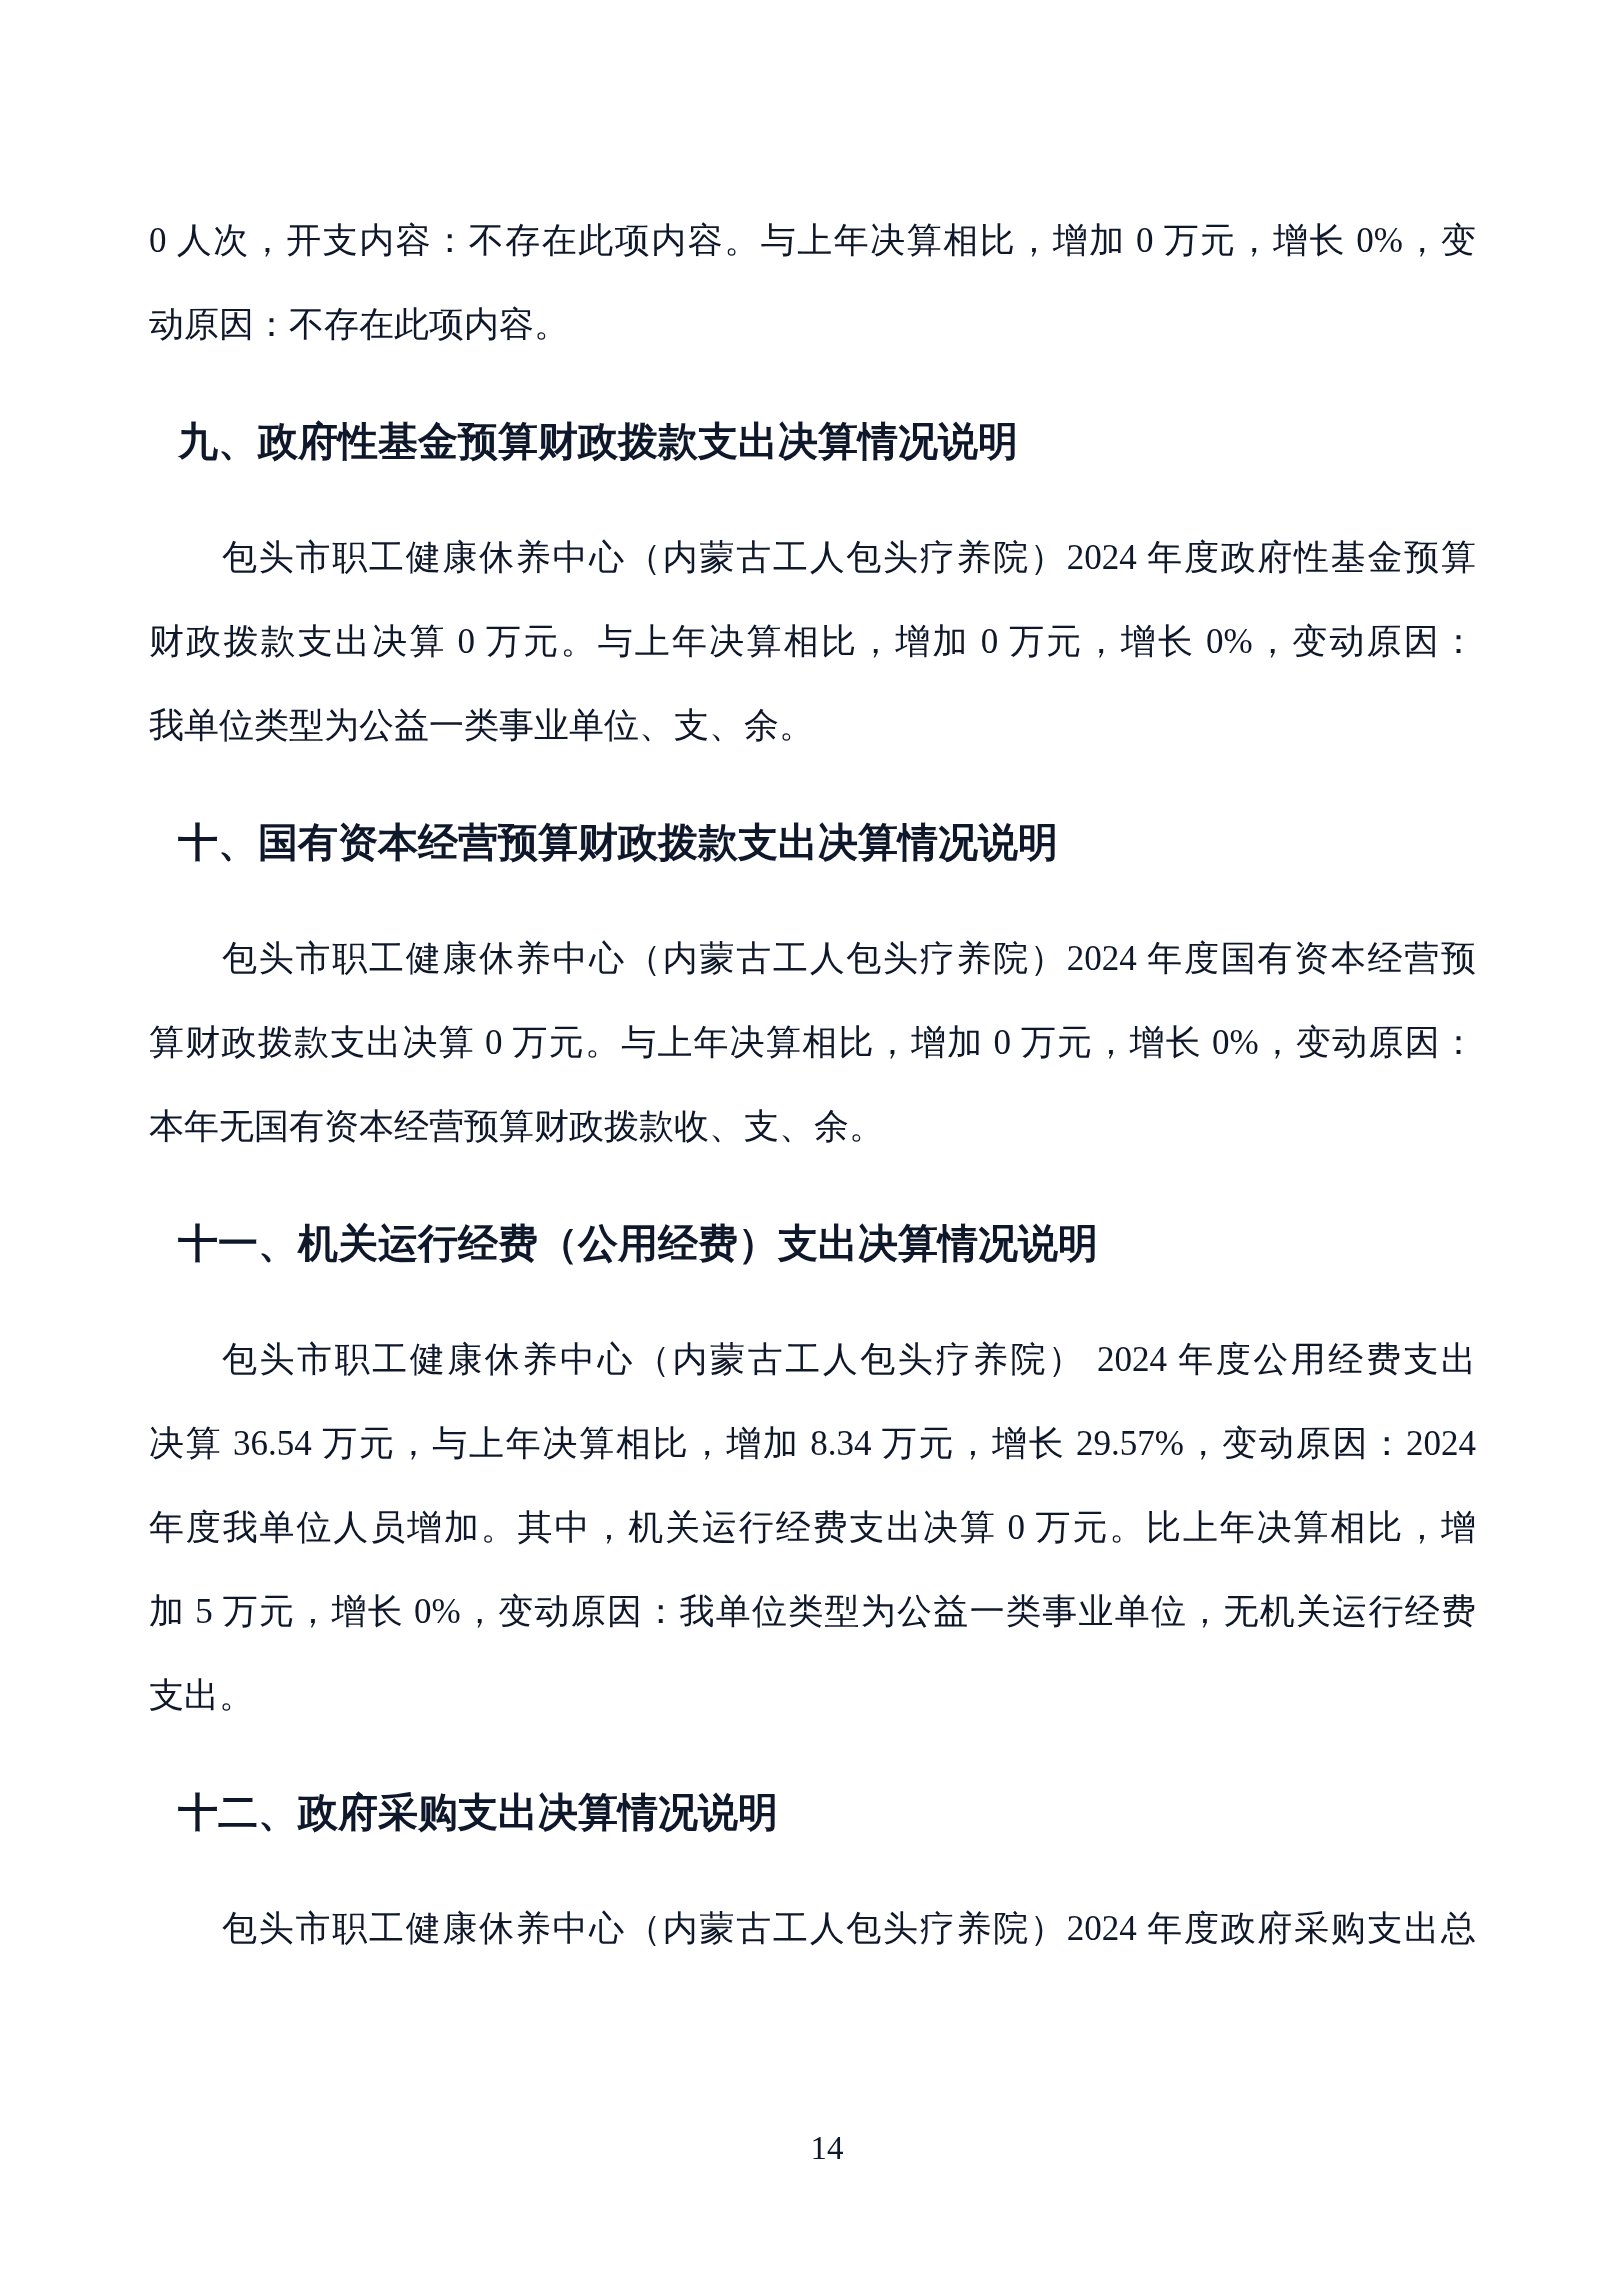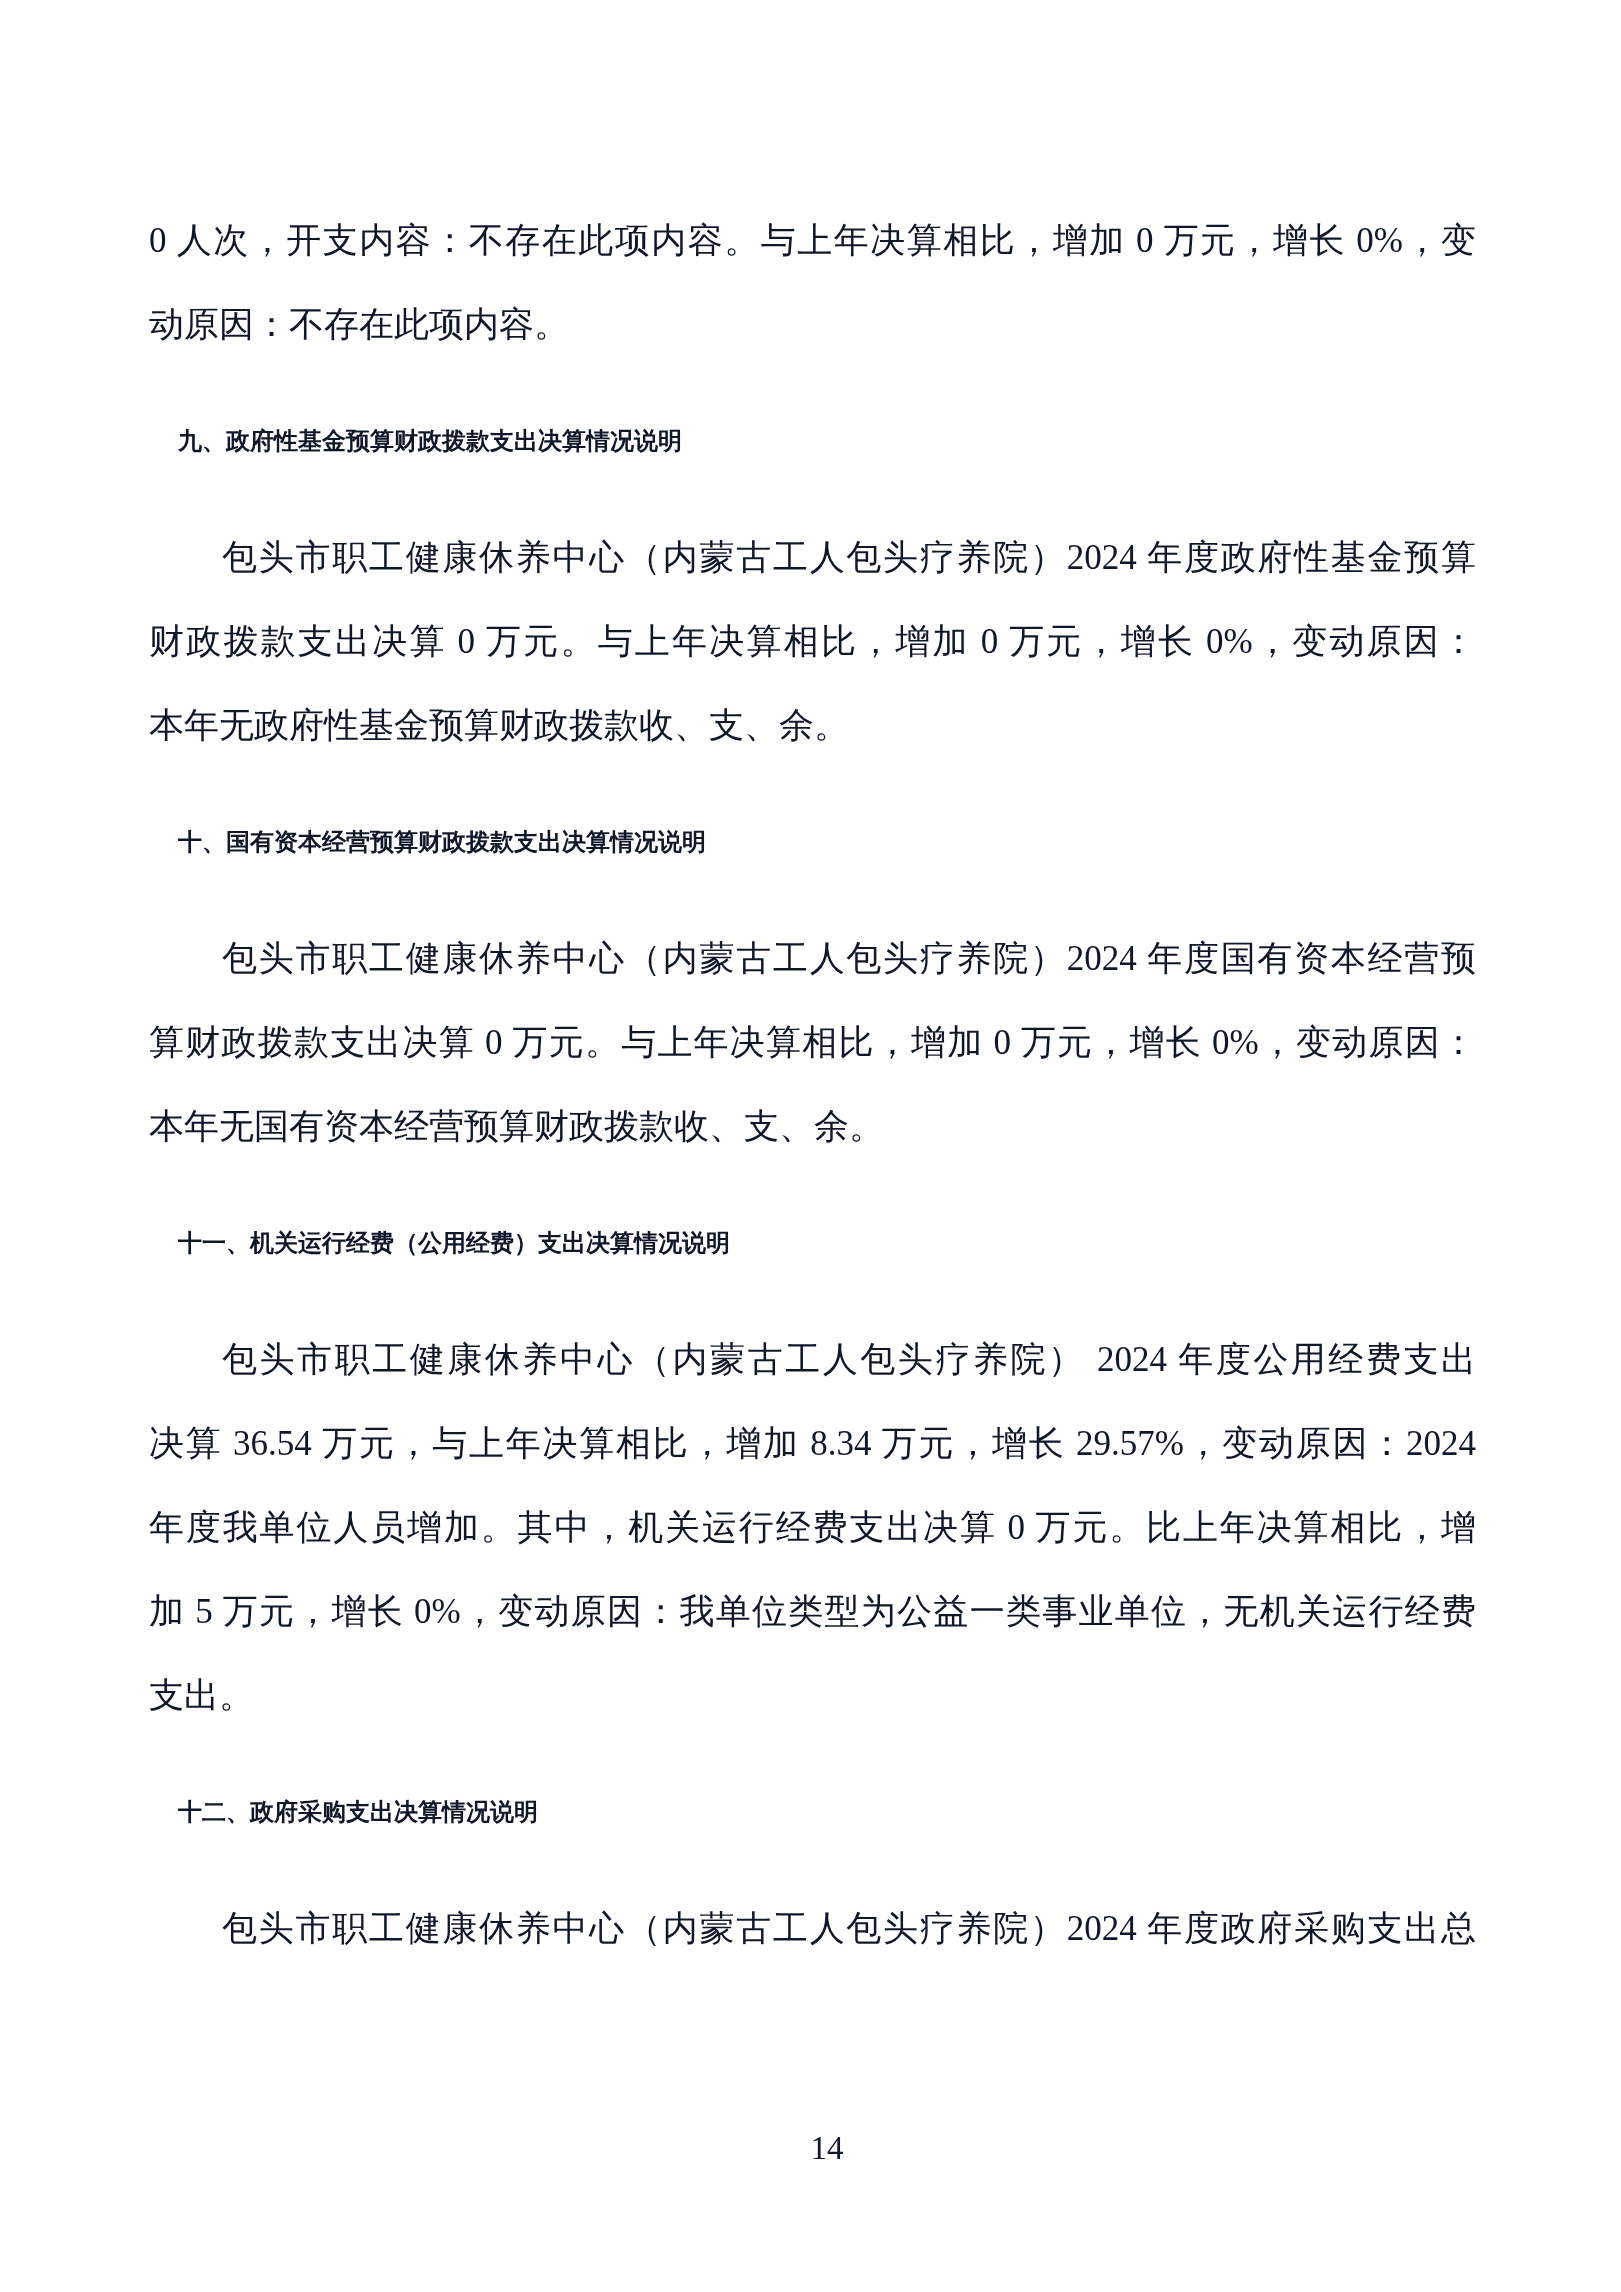--- a/index.html
+++ b/index.html
@@ -29,21 +29,21 @@
     text-align-last: left;
   }
   .line.fill { text-align-last: justify; }
   .line.indent { text-indent: 73px; }
   .para { margin-top: 33px; }
   .para.cont { margin-top: 0; }
   .heading {
     margin-top: 32px;
     font-family: "Liberation Sans", "DejaVu Sans", sans-serif;
     font-weight: bold;
-    font-size: 24px;
+    font-size: 40px;
     line-height: 84px;
     height: 84px;
     text-indent: 29px;
     white-space: nowrap;
     text-align: left;
   }
   .page-num {
     position: absolute;
     left: 0;
     right: 0;
@@ -63,21 +63,21 @@
 
     <div class="para cont">
       <div class="line fill">0 人次，开支内容：不存在此项内容。与上年决算相比，增加 0 万元，增长 0%，变</div>
       <div class="line">动原因：不存在此项内容。</div>
     </div>
 
     <div class="heading">九、政府性基金预算财政拨款支出决算情况说明</div>
     <div class="para">
       <div class="line fill indent">包头市职工健康休养中心（内蒙古工人包头疗养院）2024 年度政府性基金预算</div>
       <div class="line fill">财政拨款支出决算 0 万元。与上年决算相比，增加 0 万元，增长 0%，变动原因：</div>
-      <div class="line">本年无政府性基金预算财政拨款收、支、余。</div>
+      <div class="line">我单位类型为公益一类事业单位、支、余。</div>
     </div>
 
     <div class="heading">十、国有资本经营预算财政拨款支出决算情况说明</div>
     <div class="para">
       <div class="line fill indent">包头市职工健康休养中心（内蒙古工人包头疗养院）2024 年度国有资本经营预</div>
       <div class="line fill">算财政拨款支出决算 0 万元。与上年决算相比，增加 0 万元，增长 0%，变动原因：</div>
       <div class="line">本年无国有资本经营预算财政拨款收、支、余。</div>
     </div>
 
     <div class="heading">十一、机关运行经费（公用经费）支出决算情况说明</div>

